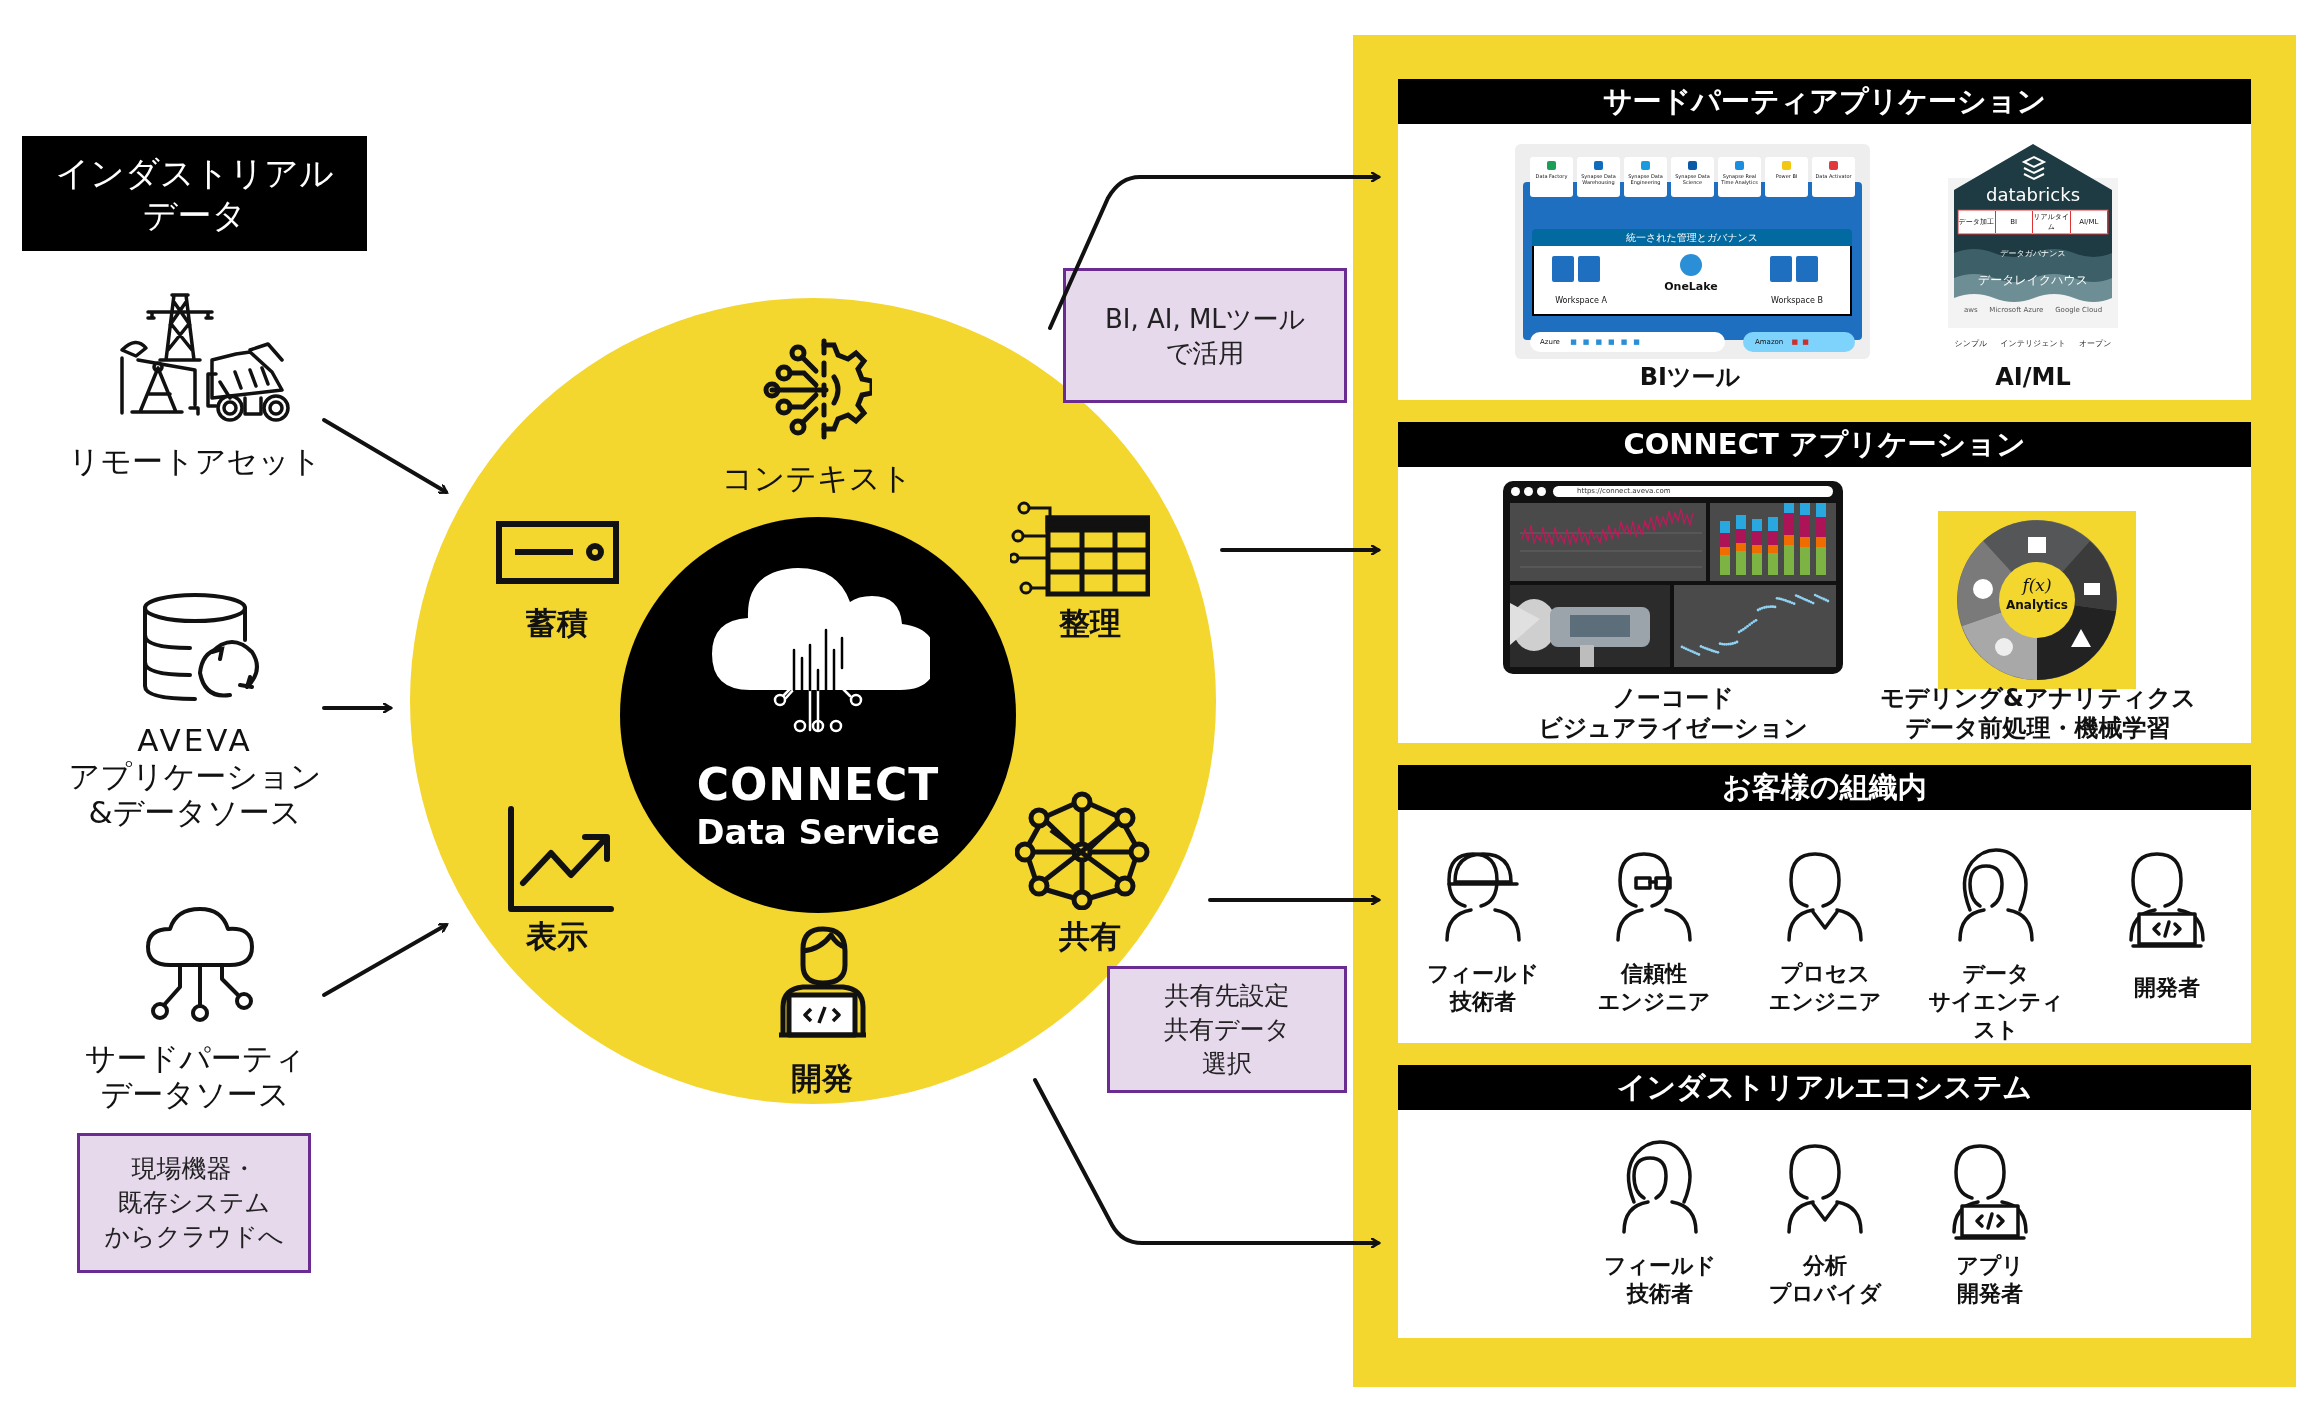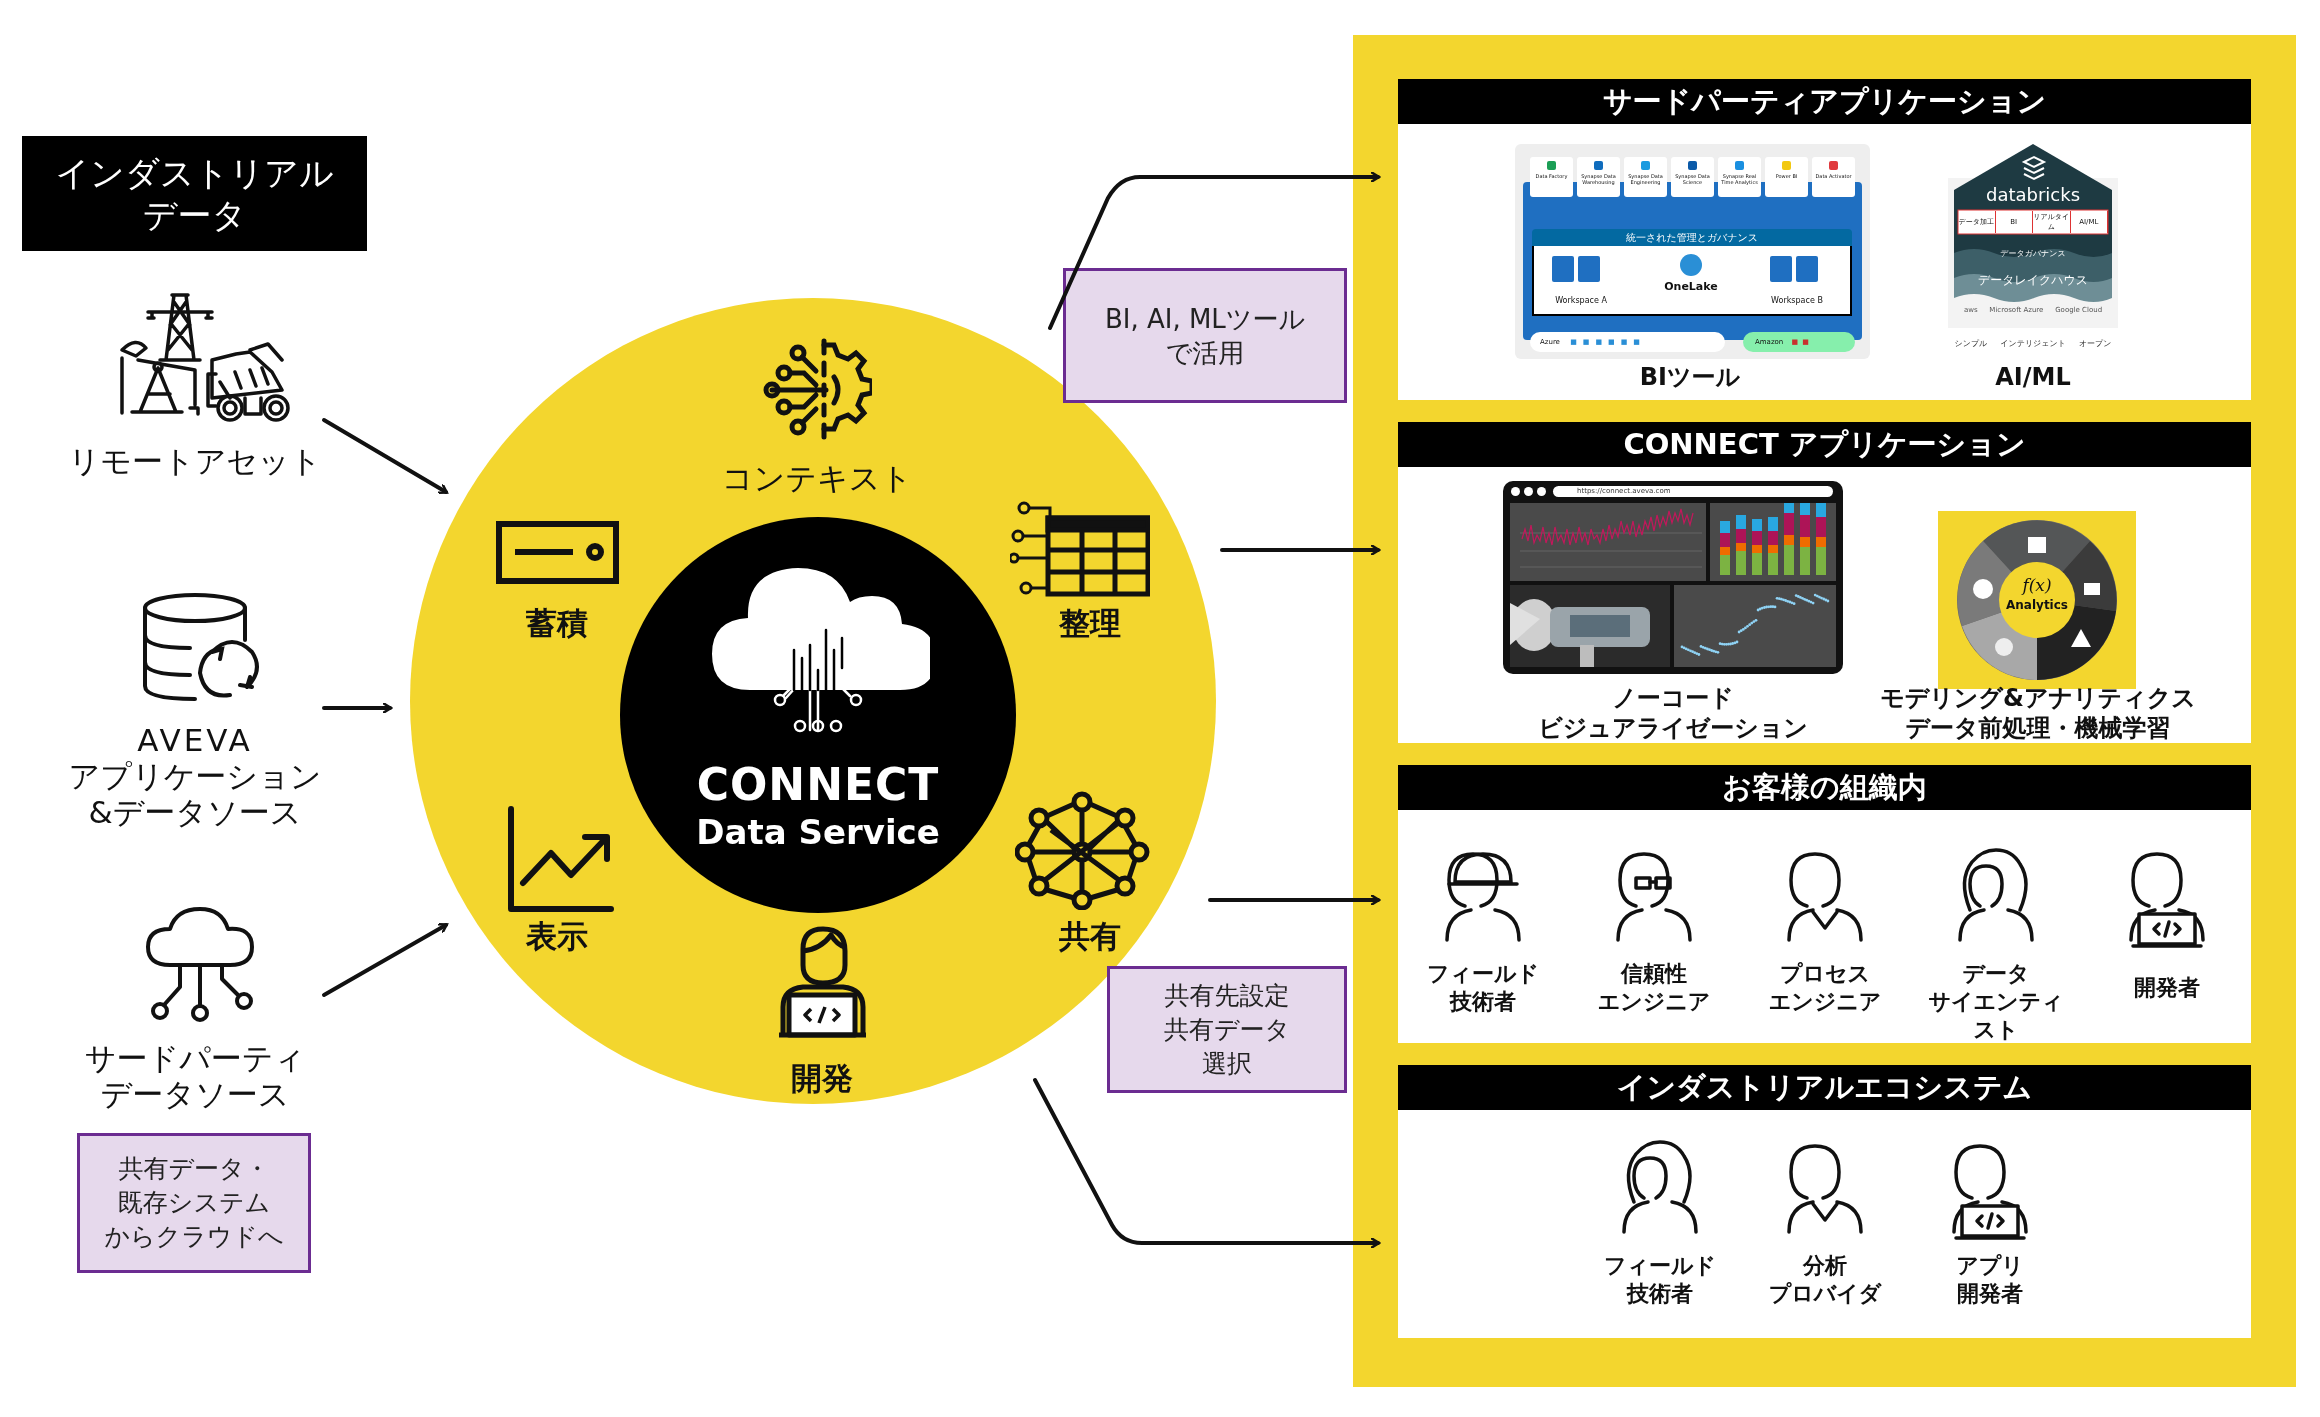--- a/index.html
+++ b/index.html
@@ -87,21 +87,21 @@
       <circle cx="60" cy="108" r="7"></circle>
       <circle cx="104" cy="96" r="7"></circle>
   </svg>
 </div>
 <div class="abs src-label" style="left:40px; top:1040px; width:310px;">
   <div>サードパーティ</div>
   <div>データソース</div>
 </div>
 
 <div class="abs callout" style="left:77px; top:1133px; width:234px; height:140px;">
-  <div>共有データ・</div>
+  <div>現場機器・</div>
   <div>既存システム</div>
   <div>からクラウドへ</div>
 </div>
 
 <div class="abs ring"></div>
 <div class="abs core"></div>
 
 <div class="abs" style="left:710px; top:550px; width:220px; height:190px;">
   <svg width="220" height="190" viewBox="0 0 220 190">
     <path d="M40 140 q-38 0 -38 -36 q0 -34 36 -36 q-2 -48 50 -50 q40 0 52 34 q8 -6 22 -6 q28 0 30 28 q34 4 34 34 q0 32 -36 32 z" fill="#fff"></path>
@@ -260,21 +260,21 @@
     <div class="abs" style="left:236px; top:10px; display:flex; gap:4px;">
       <div style="width:22px; height:26px; background:#1F6FC1; border-radius:2px;"></div>
       <div style="width:22px; height:26px; background:#1F6FC1; border-radius:2px;"></div>
     </div>
     <div class="abs" style="left:228px; top:50px; width:70px; font-size:8px; text-align:center;">Workspace B</div>
   </div>
   <div class="abs" style="left:15px; top:188px; width:195px; height:20px; background:#fff; border-radius:10px; font-size:7px; line-height:20px; padding-left:10px;">
     <span>Azure</span>
     <span style="display:inline-block; margin-left:8px; letter-spacing:6px; color:#2a8fd6;">■■■■■■</span>
   </div>
-  <div class="abs" style="left:228px; top:188px; width:112px; height:20px; background:#86efac; border-radius:10px; font-size:7px; line-height:20px; padding-left:12px;">
+  <div class="abs" style="left:228px; top:188px; width:112px; height:20px; background:#7dd3fc; border-radius:10px; font-size:7px; line-height:20px; padding-left:12px;">
     <span>Amazon</span>
     <span style="margin-left:6px; color:#c8312f; letter-spacing:4px;">■■</span>
   </div>
 </div>
 <div class="abs img-label" style="left:1570px; top:362px; width:240px;">BIツール</div>
 
 <div class="abs" style="left:1948px; top:138px; width:170px; height:215px;">
   <svg width="170" height="190" viewBox="0 0 170 190" style="position:absolute; left:0; top:0;">
     <rect x="0" y="40" width="170" height="150" fill="#f3f3f3"></rect>
     <path d="M6 190 V52 L85 6 L164 52 V190 Z" fill="#1E3A42"></path>

